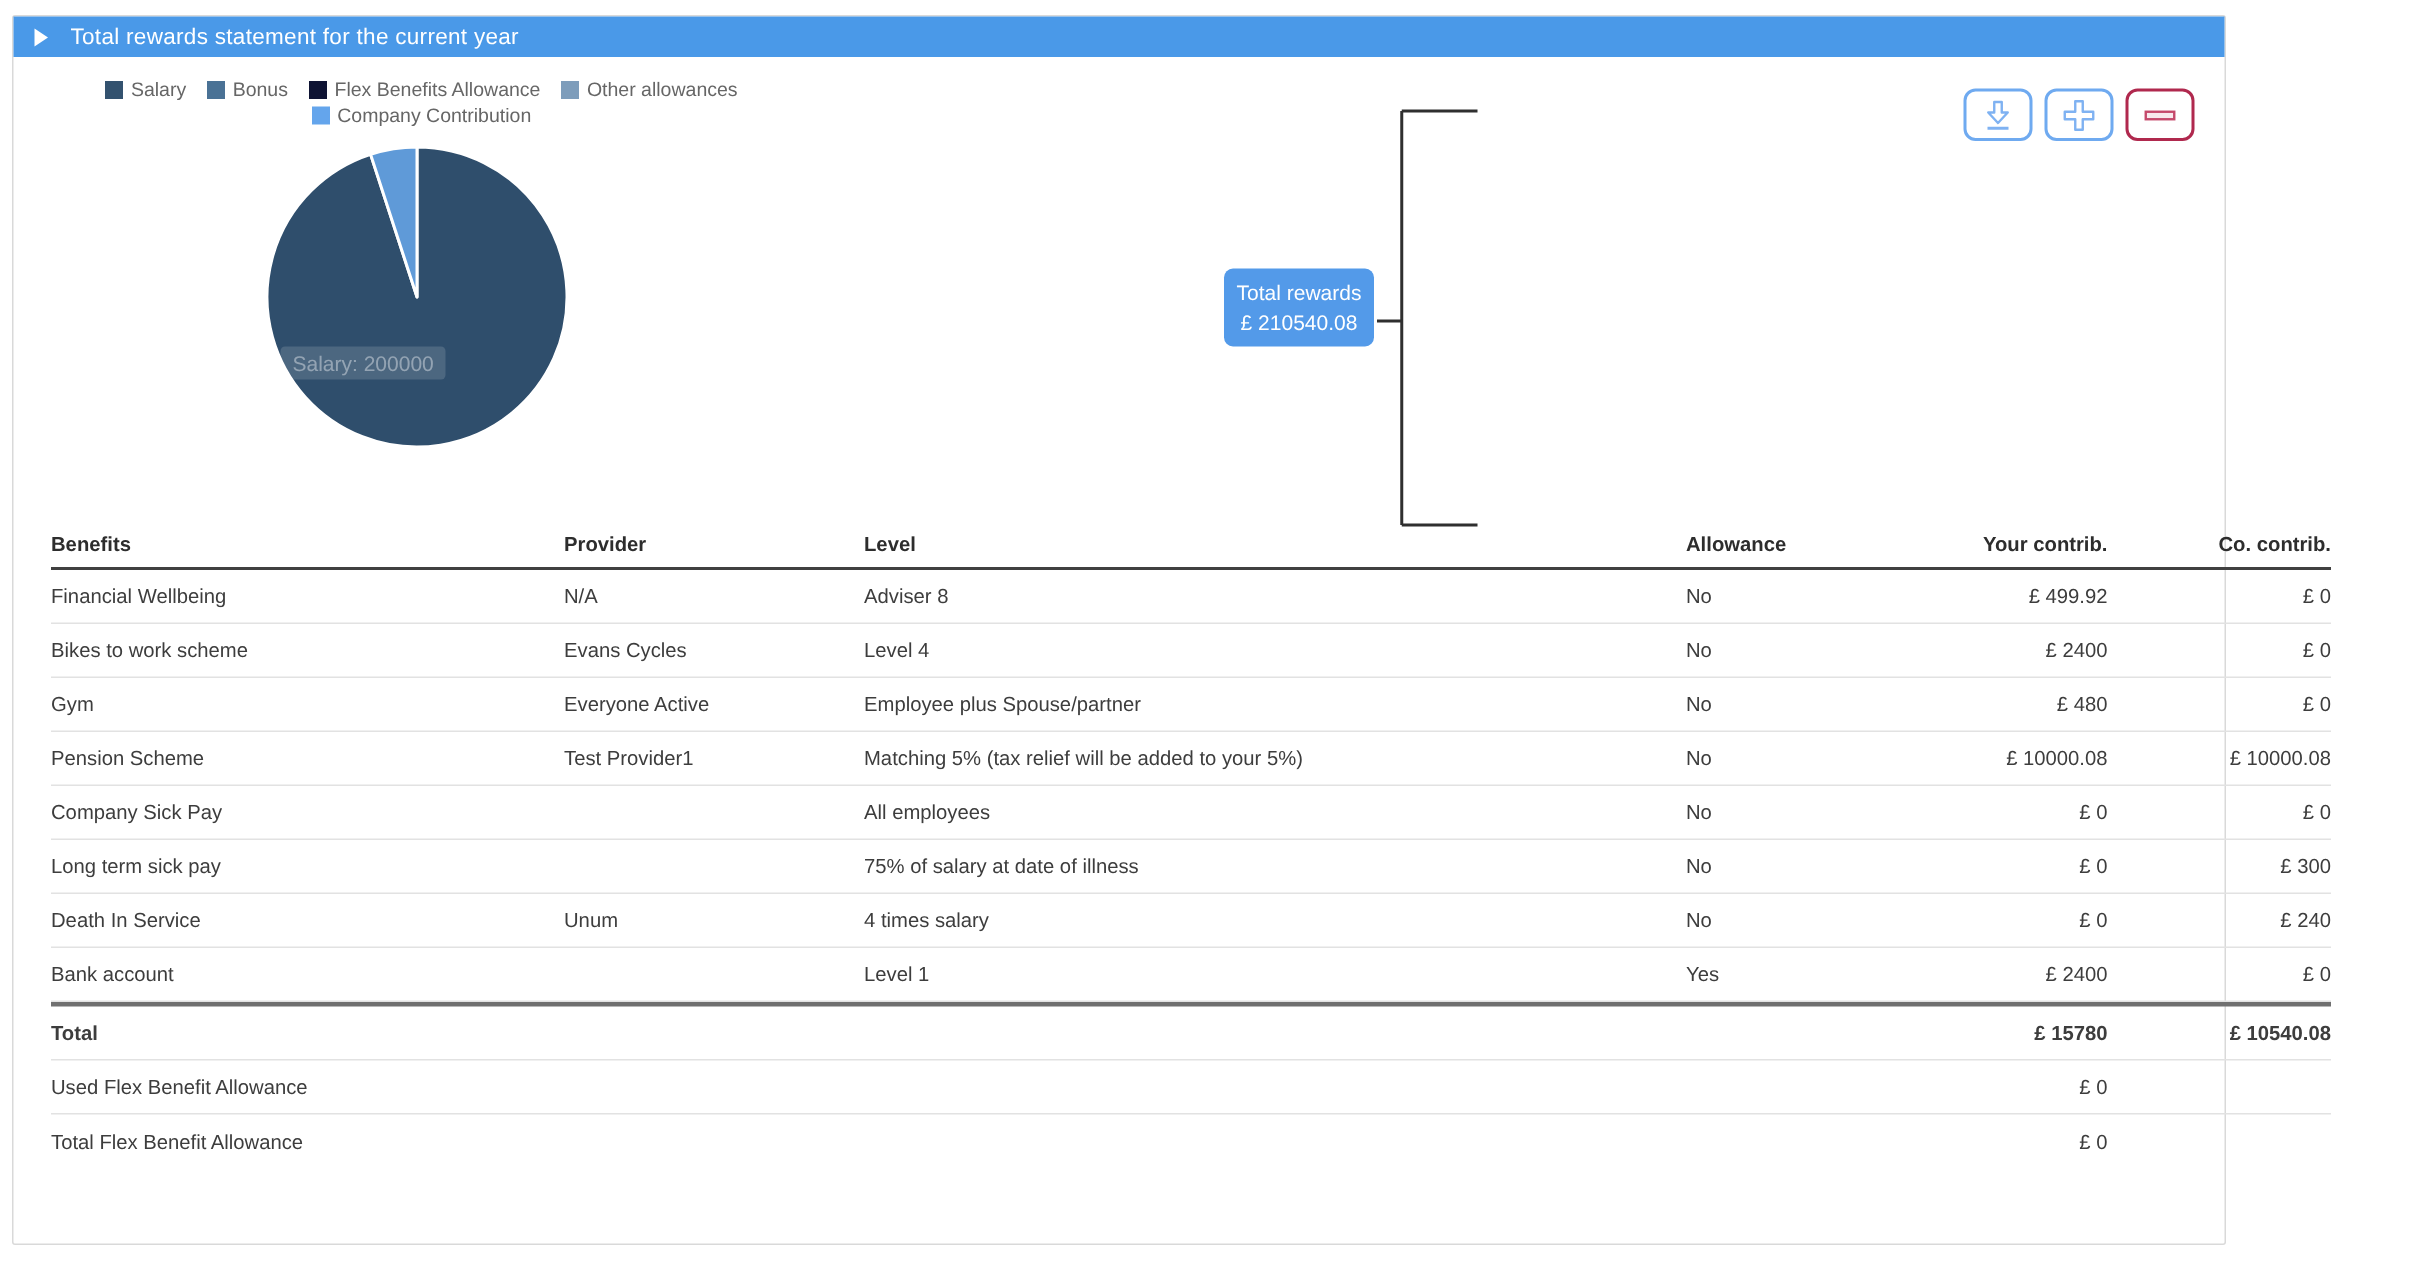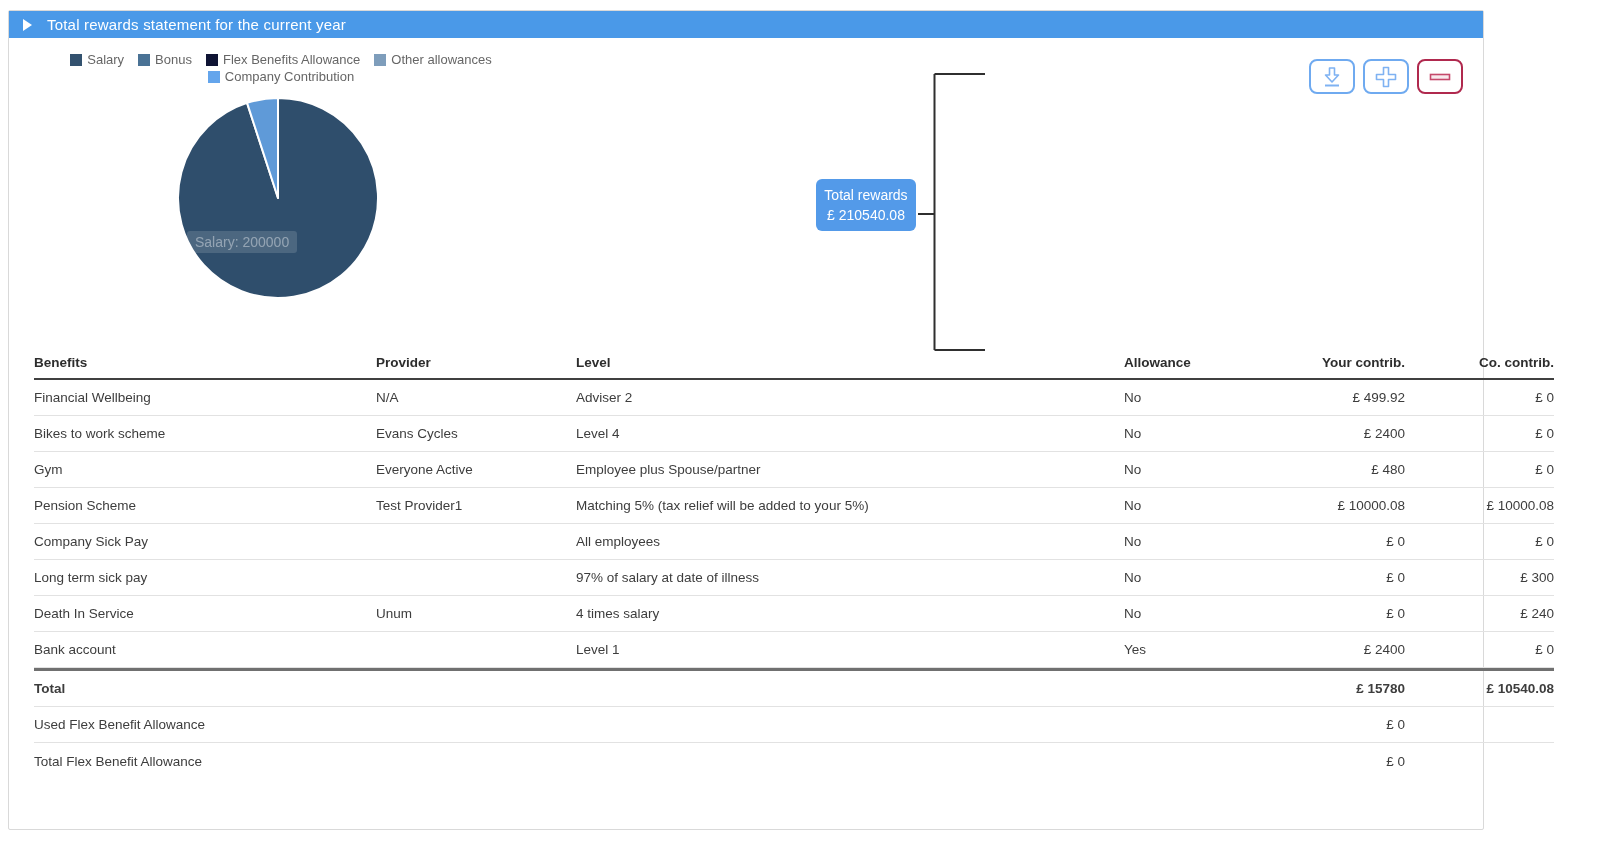--- a/index.html
+++ b/index.html
@@ -163,21 +163,21 @@
       <span class="cell c2">Provider</span>
       <span class="cell c3">Level</span>
       <span class="cell c4">Allowance</span>
       <span class="cell c5">Your contrib.</span>
       <span class="cell c6">Co. contrib.</span>
     </div>
     <div>
         <div class="trow">
     <span class="cell c1">Financial Wellbeing</span>
     <span class="cell c2">N/A</span>
-    <span class="cell c3">Adviser 2</span>
+    <span class="cell c3">Adviser 8</span>
     <span class="cell c4">No</span>
     <span class="cell c5">£ 499.92</span>
     <span class="cell c6">£ 0</span>
   </div>
         <div class="trow">
     <span class="cell c1">Bikes to work scheme</span>
     <span class="cell c2">Evans Cycles</span>
     <span class="cell c3">Level 4</span>
     <span class="cell c4">No</span>
     <span class="cell c5">£ 2400</span>
@@ -203,21 +203,21 @@
     <span class="cell c1">Company Sick Pay</span>
     <span class="cell c2"></span>
     <span class="cell c3">All employees</span>
     <span class="cell c4">No</span>
     <span class="cell c5">£ 0</span>
     <span class="cell c6">£ 0</span>
   </div>
         <div class="trow">
     <span class="cell c1">Long term sick pay</span>
     <span class="cell c2"></span>
-    <span class="cell c3">97% of salary at date of illness</span>
+    <span class="cell c3">75% of salary at date of illness</span>
     <span class="cell c4">No</span>
     <span class="cell c5">£ 0</span>
     <span class="cell c6">£ 300</span>
   </div>
         <div class="trow">
     <span class="cell c1">Death In Service</span>
     <span class="cell c2">Unum</span>
     <span class="cell c3">4 times salary</span>
     <span class="cell c4">No</span>
     <span class="cell c5">£ 0</span>

